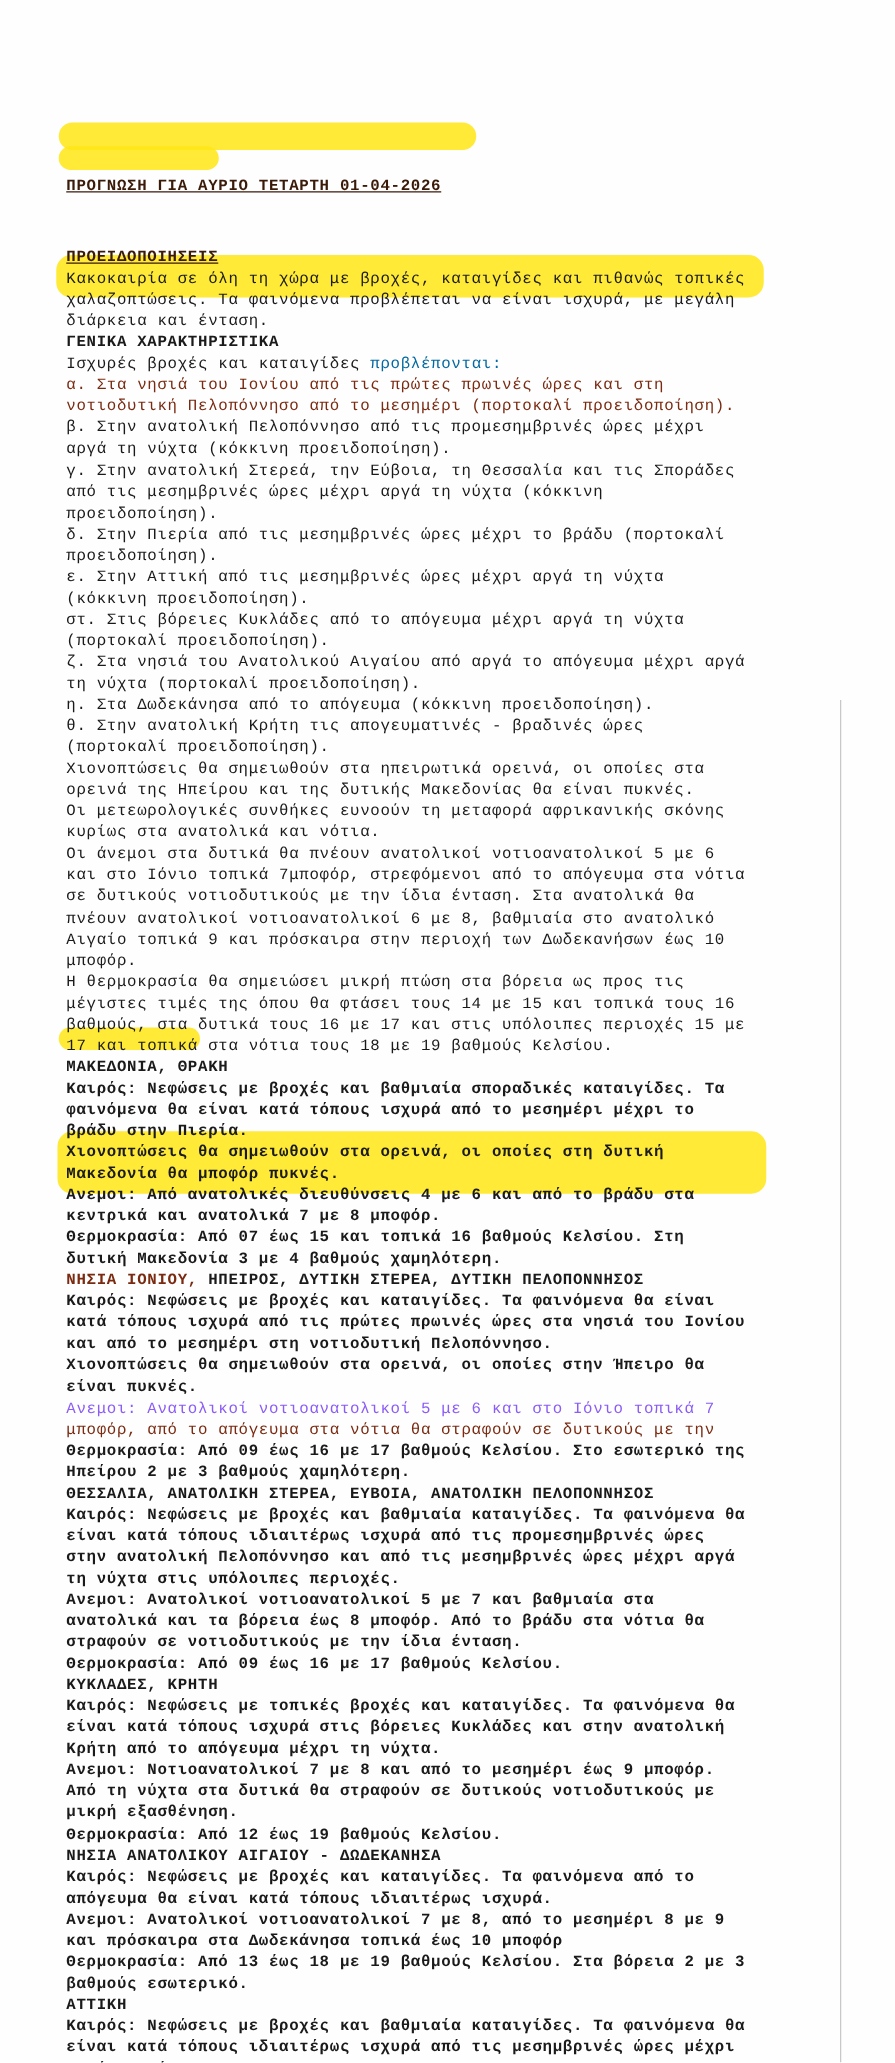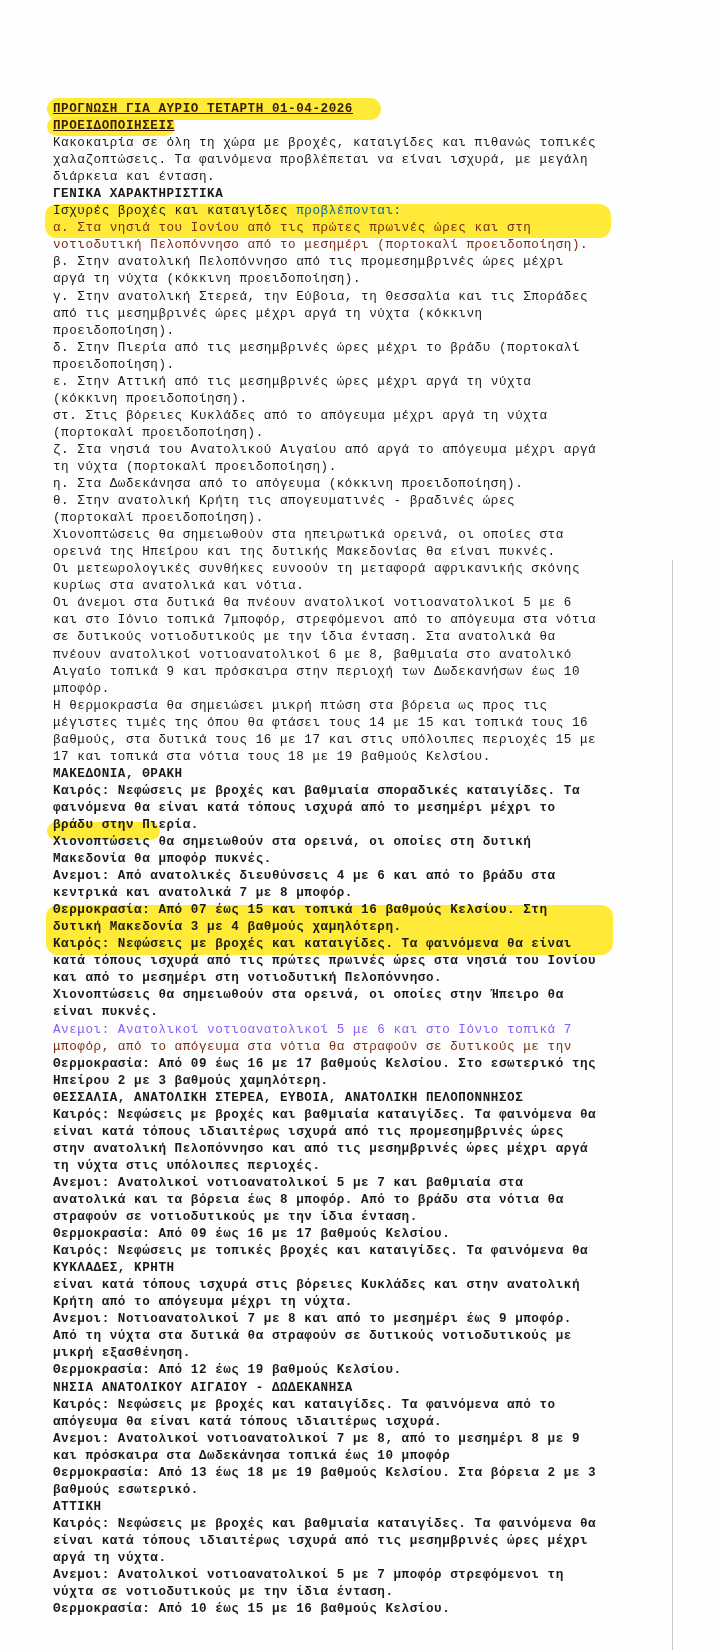--- a/index.html
+++ b/index.html
@@ -13,21 +13,21 @@
     background: #c8c8c8;
   }
   .doc {
     position: absolute; left: 53px; top: 101px; width: 640px;
     font-family: "Liberation Mono", "DejaVu Sans Mono", monospace;
     font-size: 12.6px; line-height: 17.05px; color: #1a1a1a;
     letter-spacing: 0.55px;
   }
   .line { white-space: pre; height: 17.05px; position: relative; }
   .b { font-weight: bold; }
-  .ul { text-decoration: underline; }
+  .ul { text-decoration: underline; margin-top: 40px; }
   .hl-blk {
     position: absolute; background: rgba(255, 230, 20, 0.85);
     border-radius: 12px; z-index: 0;
     filter: blur(0.6px);
   }
   .txt { position: relative; z-index: 1; }
   .blue { color: #0369a1; }
 </style>
 </head>
 <body>
@@ -89,42 +89,43 @@
     <div class="line txt b">Καιρός: Νεφώσεις με βροχές και βαθμιαία σποραδικές καταιγίδες. Τα</div>
     <div class="line txt b">φαινόμενα θα είναι κατά τόπους ισχυρά από το μεσημέρι μέχρι το</div>
     <div class="line txt b">βράδυ στην Πιερία.</div>
     <div class="line txt b">Χιονοπτώσεις θα σημειωθούν στα ορεινά, οι οποίες στη δυτική</div>
     <div class="line txt b">Μακεδονία θα μποφόρ πυκνές.</div>
     <div class="line txt b">Ανεμοι: Από ανατολικές διευθύνσεις 4 με 6 και από το βράδυ στα</div>
     <div class="line txt b">κεντρικά και ανατολικά 7 με 8 μποφόρ.</div>
     <div class="line txt b">Θερμοκρασία: Από 07 έως 15 και τοπικά 16 βαθμούς Κελσίου. Στη</div>
     <div class="line txt b">δυτική Μακεδονία 3 με 4 βαθμούς χαμηλότερη.</div>
 
+    <div class="line b txt"><span style="color:#7a2a10;">ΝΗΣΙΑ ΙΟΝΙΟΥ,</span><span> ΗΠΕΙΡΟΣ, ΔΥΤΙΚΗ ΣΤΕΡΕΑ, ΔΥΤΙΚΗ ΠΕΛΟΠΟΝΝΗΣΟΣ</span></div>
     <div class="line txt b">Καιρός: Νεφώσεις με βροχές και καταιγίδες. Τα φαινόμενα θα είναι</div>
     <div class="line txt b">κατά τόπους ισχυρά από τις πρώτες πρωινές ώρες στα νησιά του Ιονίου</div>
     <div class="line txt b">και από το μεσημέρι στη νοτιοδυτική Πελοπόννησο.</div>
     <div class="line txt b">Χιονοπτώσεις θα σημειωθούν στα ορεινά, οι οποίες στην Ήπειρο θα</div>
     <div class="line txt b">είναι πυκνές.</div>
     <div class="line txt" style="color:#8b5cf6;">Ανεμοι: Ανατολικοί νοτιοανατολικοί 5 με 6 και στο Ιόνιο τοπικά 7</div>
     <div class="line txt" style="color:#7a2a10;">μποφόρ, από το απόγευμα στα νότια θα στραφούν σε δυτικούς με την</div>
     <div class="line txt b">Θερμοκρασία: Από 09 έως 16 με 17 βαθμούς Κελσίου. Στο εσωτερικό της</div>
     <div class="line txt b">Ηπείρου 2 με 3 βαθμούς χαμηλότερη.</div>
 
     <div class="line b txt">ΘΕΣΣΑΛΙΑ, ΑΝΑΤΟΛΙΚΗ ΣΤΕΡΕΑ, ΕΥΒΟΙΑ, ΑΝΑΤΟΛΙΚΗ ΠΕΛΟΠΟΝΝΗΣΟΣ</div>
     <div class="line txt b">Καιρός: Νεφώσεις με βροχές και βαθμιαία καταιγίδες. Τα φαινόμενα θα</div>
     <div class="line txt b">είναι κατά τόπους ιδιαιτέρως ισχυρά από τις προμεσημβρινές ώρες</div>
     <div class="line txt b">στην ανατολική Πελοπόννησο και από τις μεσημβρινές ώρες μέχρι αργά</div>
     <div class="line txt b">τη νύχτα στις υπόλοιπες περιοχές.</div>
     <div class="line txt b">Ανεμοι: Ανατολικοί νοτιοανατολικοί 5 με 7 και βαθμιαία στα</div>
     <div class="line txt b">ανατολικά και τα βόρεια έως 8 μποφόρ. Από το βράδυ στα νότια θα</div>
     <div class="line txt b">στραφούν σε νοτιοδυτικούς με την ίδια ένταση.</div>
     <div class="line txt b">Θερμοκρασία: Από 09 έως 16 με 17 βαθμούς Κελσίου.</div>
 
+    <div class="line b txt">ΚΥΚΛΑΔΕΣ, ΚΡΗΤΗ</div>
     <div class="line txt b">Καιρός: Νεφώσεις με τοπικές βροχές και καταιγίδες. Τα φαινόμενα θα</div>
-    <div class="line b txt">ΚΥΚΛΑΔΕΣ, ΚΡΗΤΗ</div>
     <div class="line txt b">είναι κατά τόπους ισχυρά στις βόρειες Κυκλάδες και στην ανατολική</div>
     <div class="line txt b">Κρήτη από το απόγευμα μέχρι τη νύχτα.</div>
     <div class="line txt b">Ανεμοι: Νοτιοανατολικοί 7 με 8 και από το μεσημέρι έως 9 μποφόρ.</div>
     <div class="line txt b">Από τη νύχτα στα δυτικά θα στραφούν σε δυτικούς νοτιοδυτικούς με</div>
     <div class="line txt b">μικρή εξασθένηση.</div>
     <div class="line txt b">Θερμοκρασία: Από 12 έως 19 βαθμούς Κελσίου.</div>
 
     <div class="line b txt">ΝΗΣΙΑ ΑΝΑΤΟΛΙΚΟΥ ΑΙΓΑΙΟΥ - ΔΩΔΕΚΑΝΗΣΑ</div>
     <div class="line txt b">Καιρός: Νεφώσεις με βροχές και καταιγίδες. Τα φαινόμενα από το</div>
     <div class="line txt b">απόγευμα θα είναι κατά τόπους ιδιαιτέρως ισχυρά.</div>

